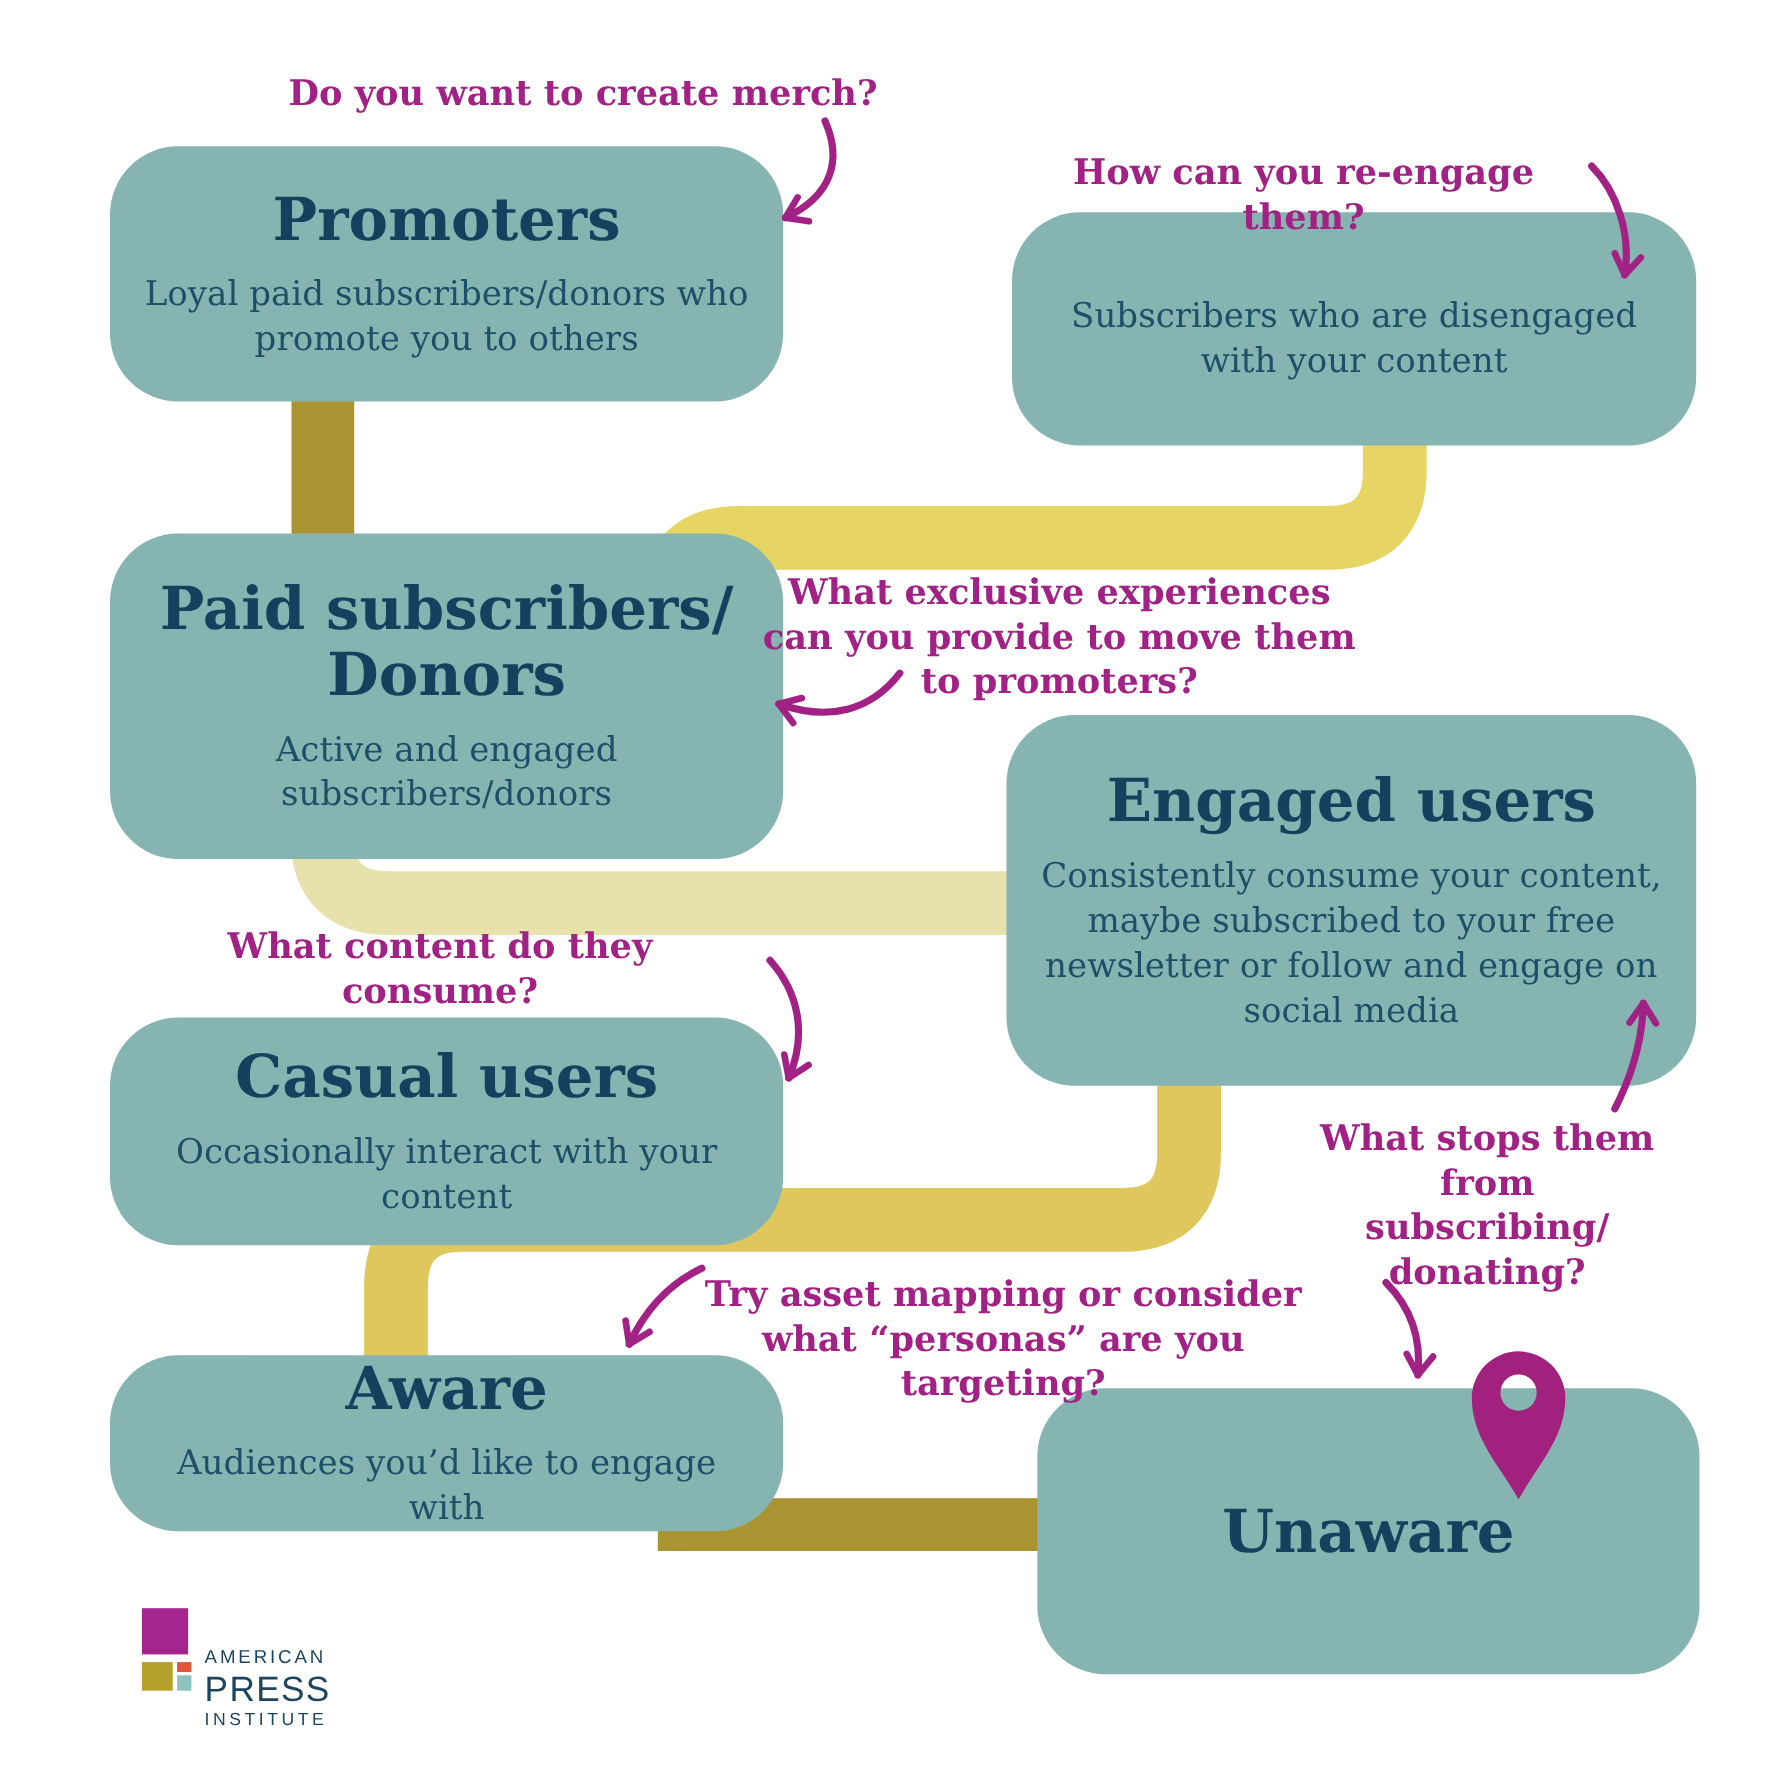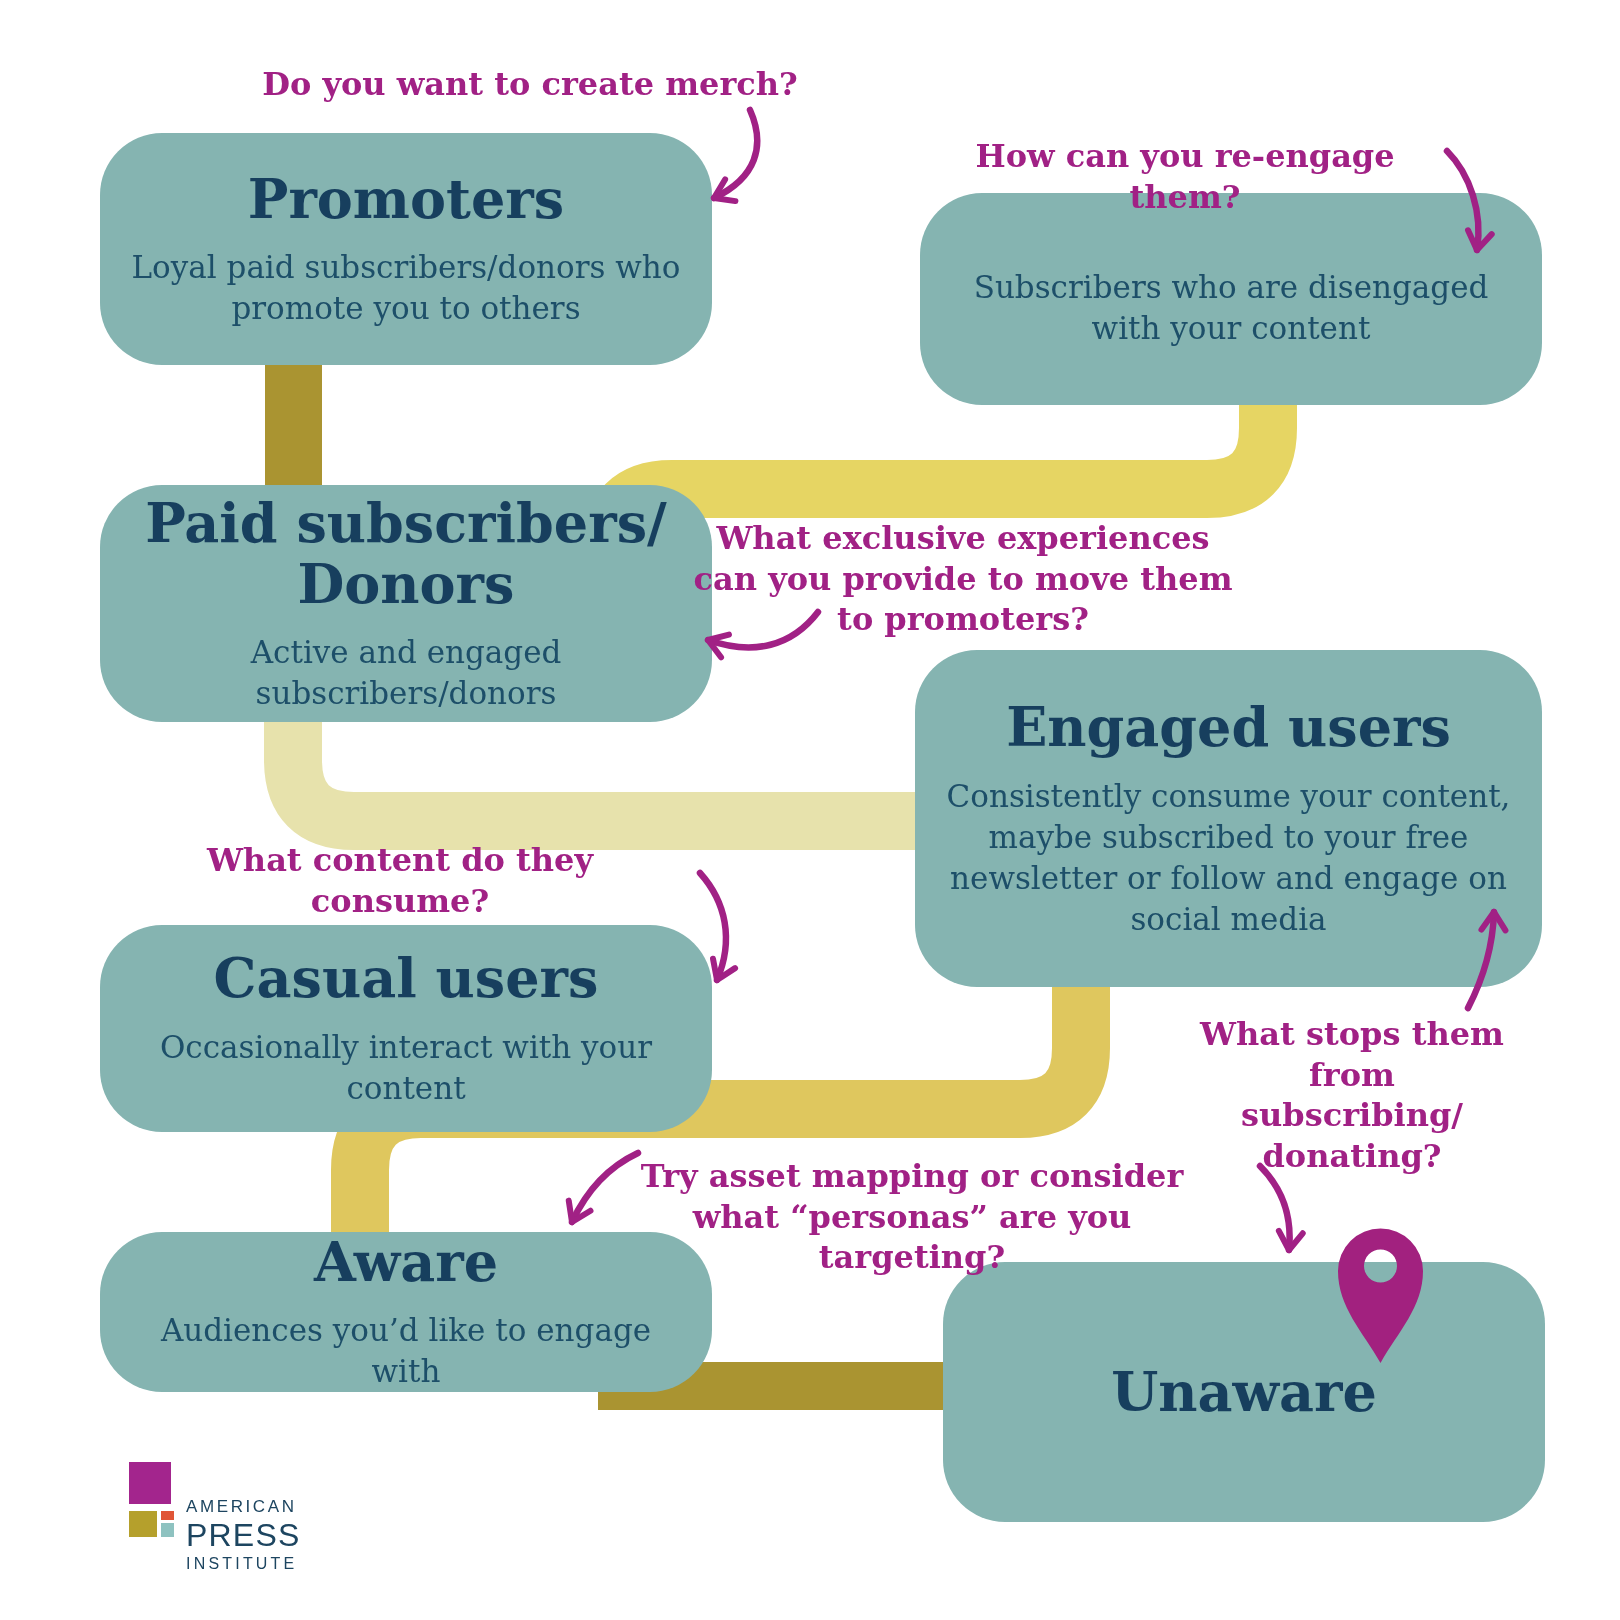--- a/index.html
+++ b/index.html
@@ -8,21 +8,21 @@
   svg.layer{position:absolute;left:0;top:0;width:1620px;height:1620px;}
   .connectors{z-index:0;}
   .overlay{z-index:3;pointer-events:none;}
   .stage{position:absolute;background:#85b4b1;border-radius:62px;z-index:1;
          display:flex;flex-direction:column;justify-content:center;align-items:center;
          text-align:center;}
   .stage-title{font-weight:bold;color:#173f5e;font-size:54px;line-height:1.12;}
   .stage-desc{color:#1d4f69;font-size:31px;line-height:1.32;margin-top:18px;}
   .stage-promoters{left:100px;top:133px;width:612px;height:232px;padding:0 28px;box-sizing:border-box;}
   .stage-disengaged{left:920px;top:193px;width:622px;height:212px;padding:0 18px;box-sizing:border-box;}
-  .stage-paid{left:100px;top:485px;width:612px;height:237px;padding:0 20px;box-sizing:border-box;}
+  .stage-paid{left:100px;top:485px;width:612px;height:296px;padding:0 20px;box-sizing:border-box;}
   .stage-paid .stage-desc{max-width:420px;}
   .stage-engaged{left:915px;top:650px;width:627px;height:337px;padding:0 12px;box-sizing:border-box;}
   .stage-casual{left:100px;top:925px;width:612px;height:207px;padding:0 38px;box-sizing:border-box;}
   .stage-aware{left:100px;top:1232px;width:612px;height:160px;padding:0 24px;box-sizing:border-box;}
   .stage-unaware{left:943px;top:1262px;width:602px;height:260px;padding:0 24px;box-sizing:border-box;}
   .annotation{position:absolute;z-index:2;color:#a12185;font-weight:bold;font-size:32px;
               line-height:1.27;text-align:center;}
   .a-merch{left:230px;top:64px;width:600px;}
   .a-reengage{left:935px;top:136px;width:500px;}
   .a-exclusive{left:693px;top:518px;width:540px;}

